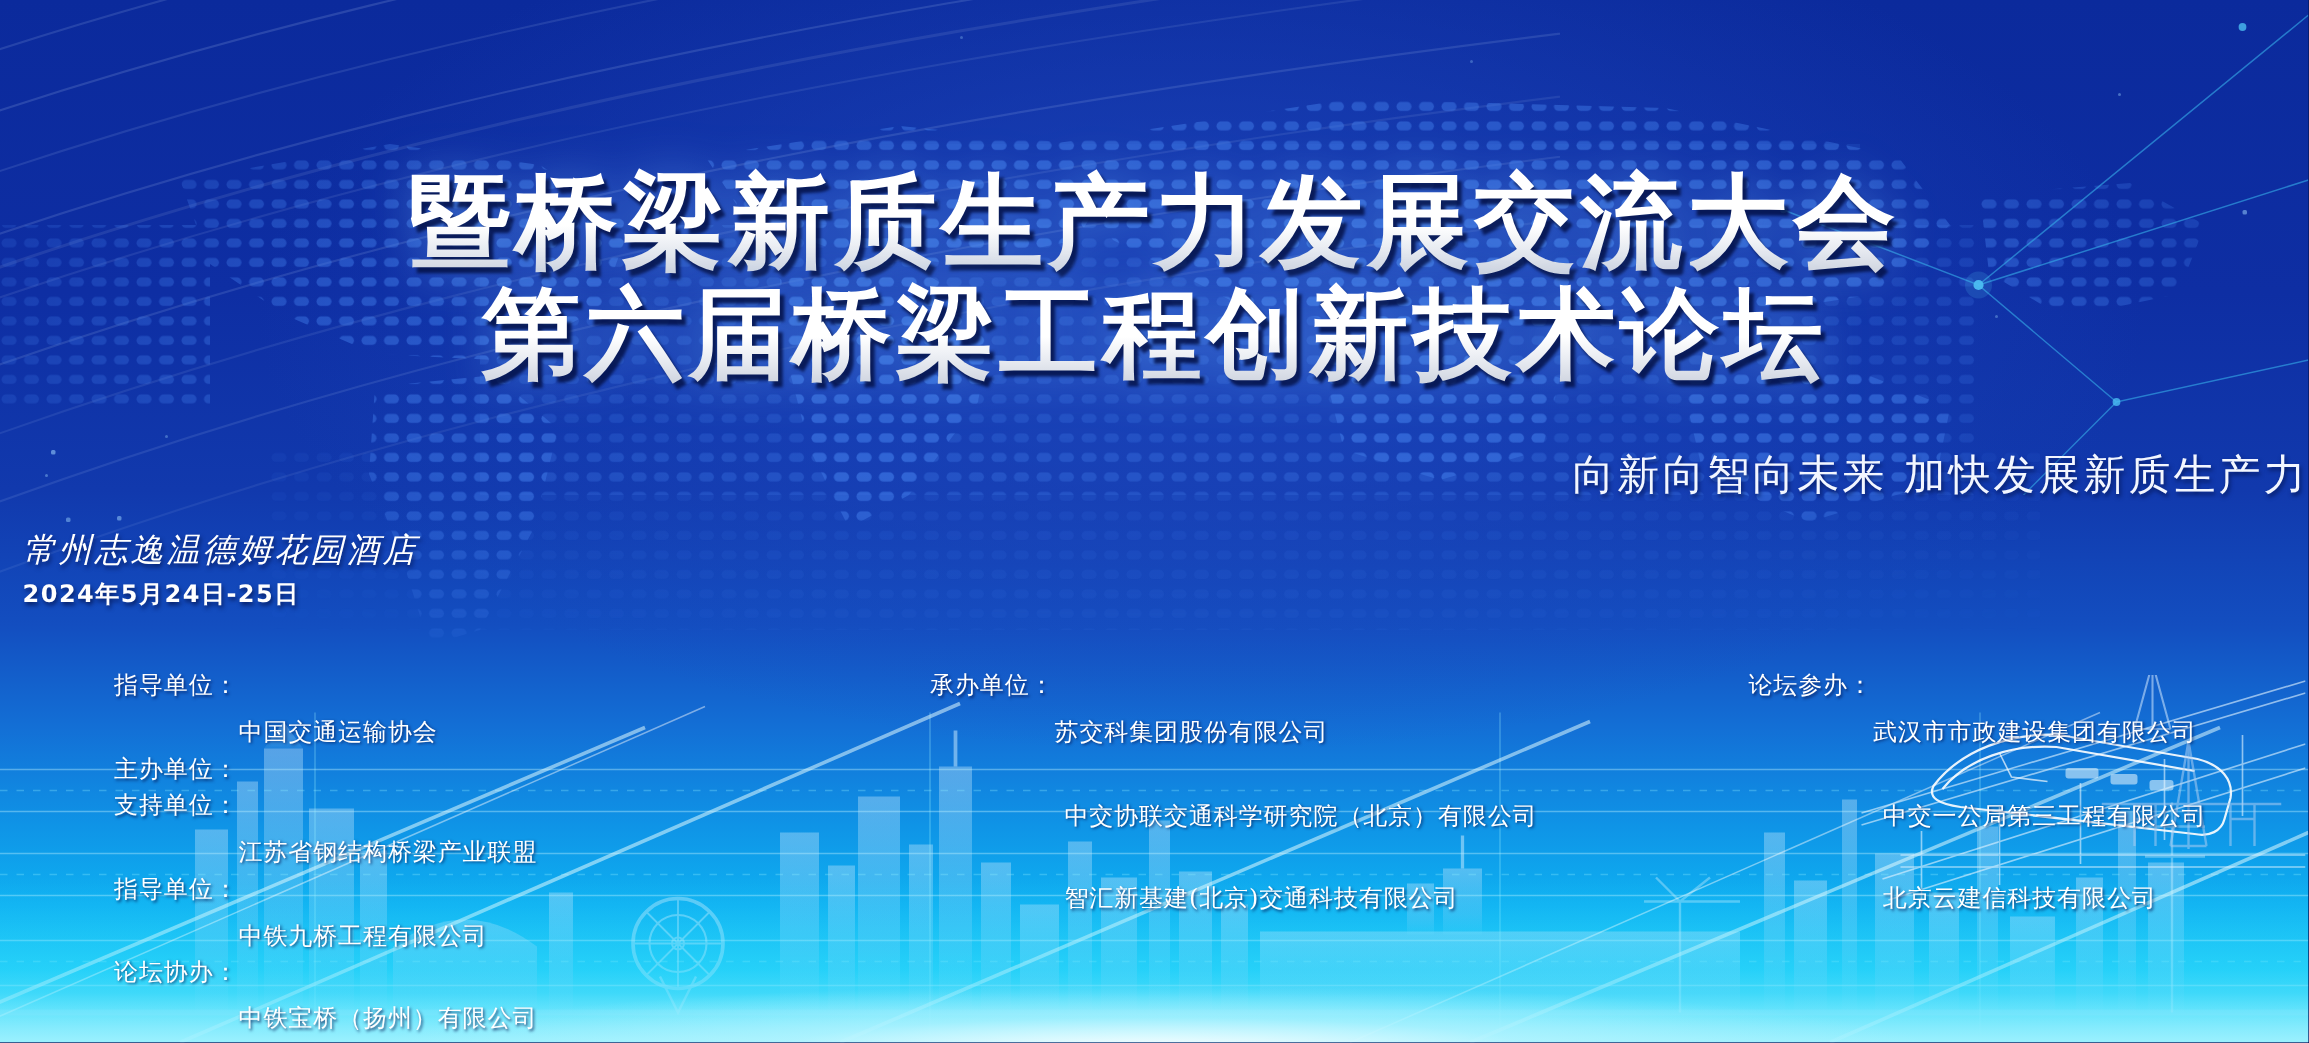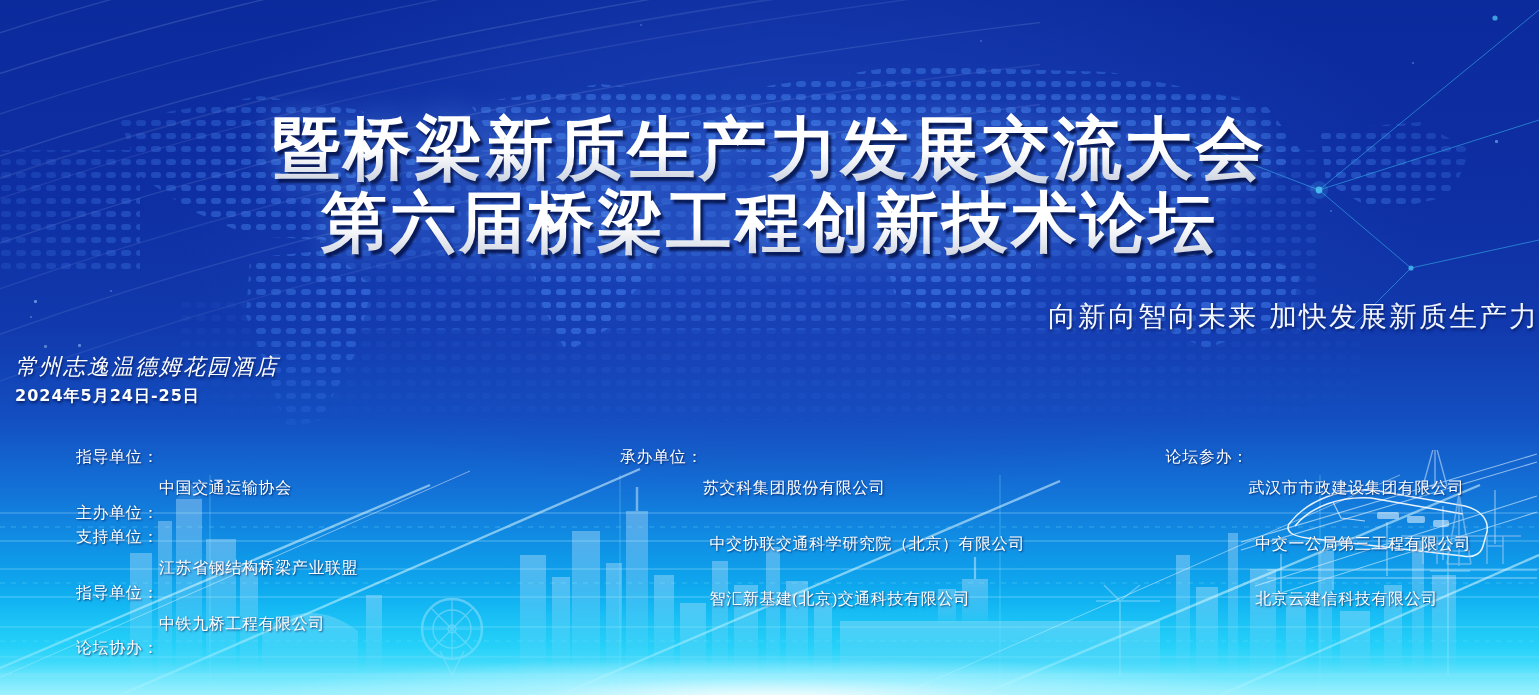--- a/index.html
+++ b/index.html
@@ -89,21 +89,21 @@
     font-family:"DejaVu Sans","Liberation Sans",sans-serif;
     text-shadow:1px 2px 3px rgba(4,20,80,.8);
   }
 
   
   .orgs{position:absolute;top:445px;left:0;width:100%;height:120px;}
   .org-col{position:absolute;font-family:"DejaVu Serif","Liberation Serif",serif;
            font-size:16px;line-height:24.5px;color:#ffffff;letter-spacing:.6px;
            text-shadow:1px 1px 2px rgba(4,20,80,.75);white-space:nowrap;}
   .org-col.left{left:76px;}
-  .org-col.mid{left:620px;font-family:Liberation Serif, serif;}
+  .org-col.mid{left:620px;}
   .org-col.right{right:68px;text-align:center;}
   .org-row{display:flex;}
   .org-label{display:inline-block;}
   .org-vals{display:inline-block;margin-top:31px;}
   .org-indent{display:inline-block;width:5.6em;}
 </style>
 </head>
 <body>
 
 <div id="banner">
@@ -383,20 +383,21 @@
           <div class="org-row">
             <span class="org-label">支持单位：</span>
             <span class="org-vals">江苏省钢结构桥梁产业联盟</span>
           </div>
           <div class="org-row">
             <span class="org-label">指导单位：</span>
             <span class="org-vals">中铁九桥工程有限公司</span>
           </div>
           <div class="org-row">
             <span class="org-label">论坛协办：</span>
+            <span class="org-vals">中铁宝桥（扬州）有限公司</span>
           </div>
         </div>
       <div class="org-col mid">
           <div class="org-row">
             <span class="org-label">承办单位：</span>
             <span class="org-vals">苏交科集团股份有限公司</span>
           </div>
           <div class="org-row">
             <span class="org-label org-indent"></span>
             <span class="org-vals">中交协联交通科学研究院（北京）有限公司</span>

